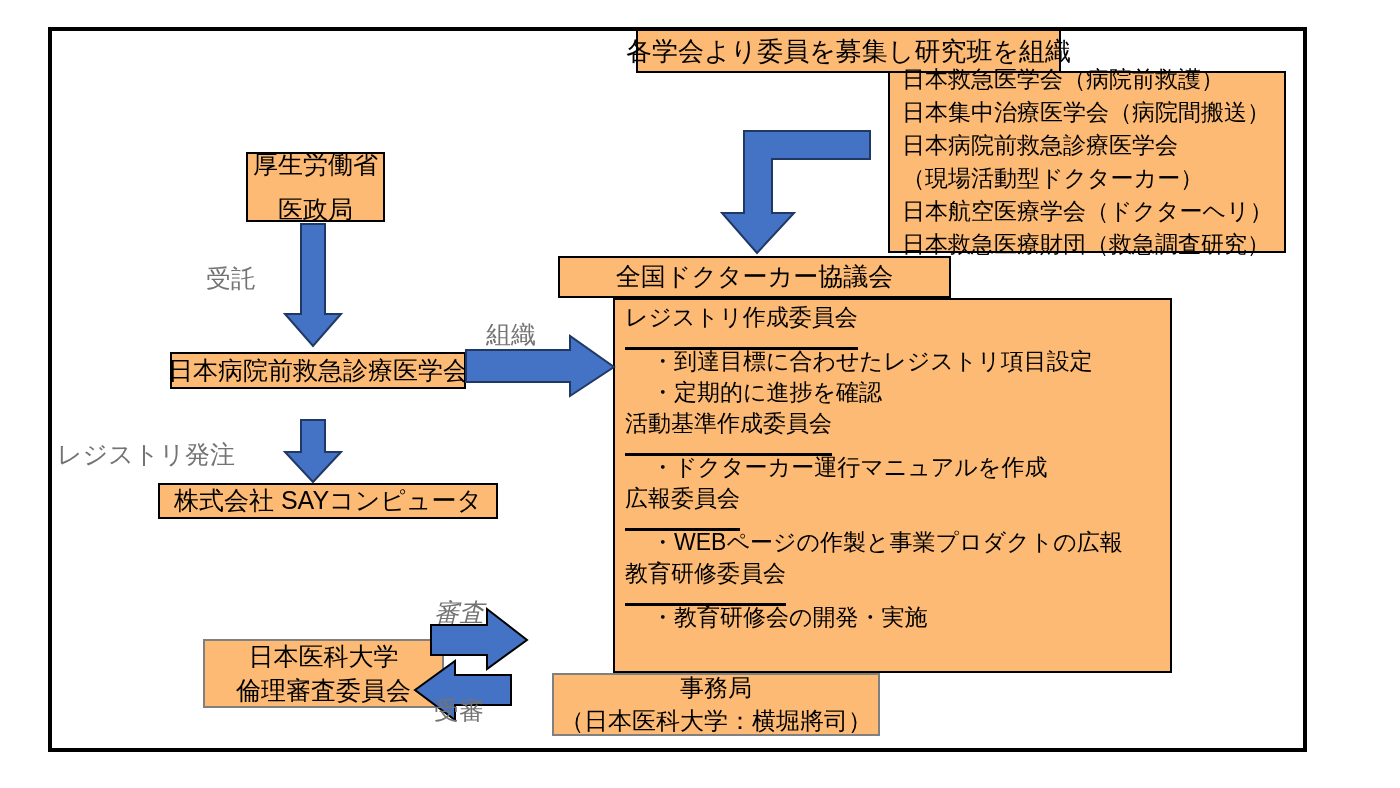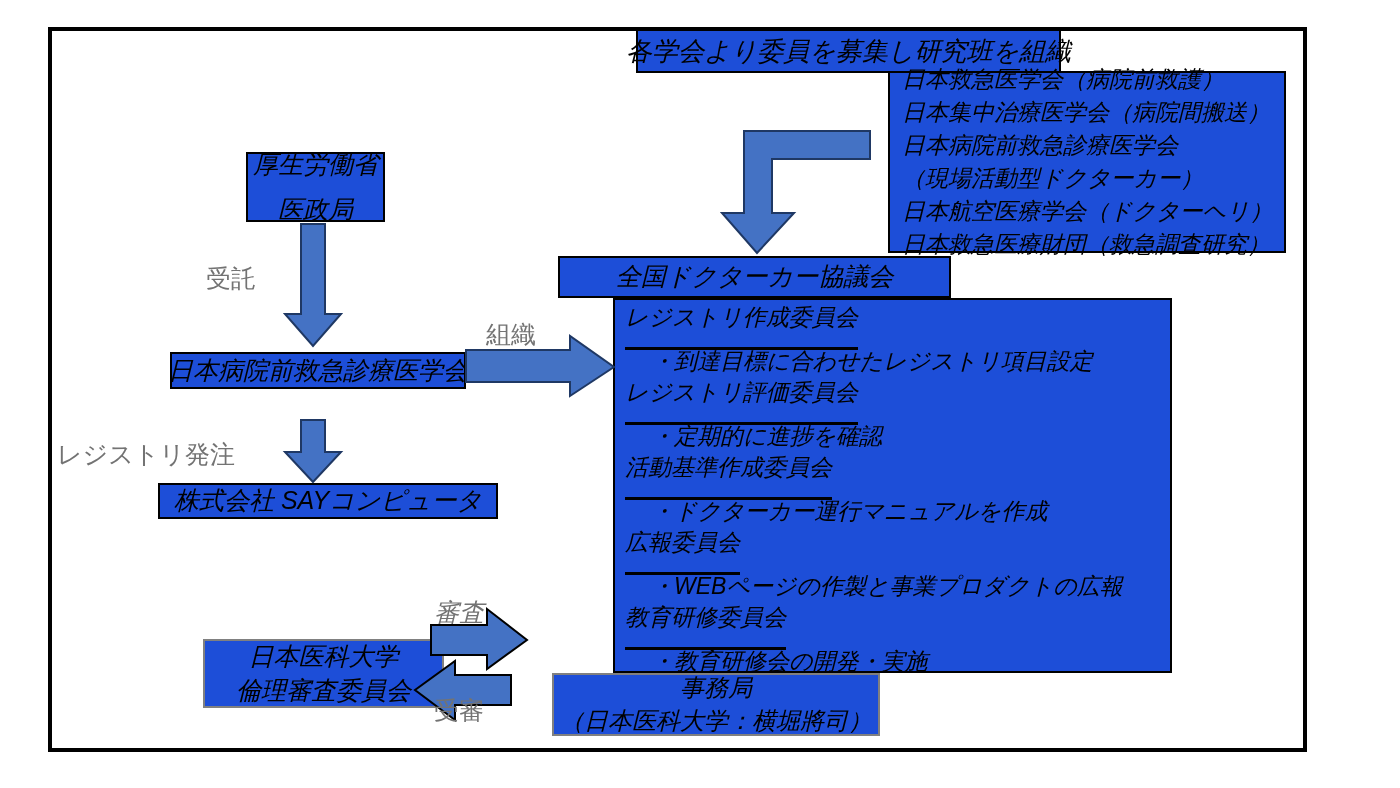--- a/index.html
+++ b/index.html
@@ -28,29 +28,28 @@
     width: 1259px;
     height: 725px;
     border: 4px solid #000000;
     box-sizing: border-box;
   }
 
   
   .box {
     position: absolute;
     box-sizing: border-box;
-    background: #1d4ed8;
+    background: #fdba74;
     display: flex;
     flex-direction: column;
     align-items: center;
     justify-content: center;
     text-align: center;
     line-height: 1.34;
     border: 2px solid #000000;
-    font-style: italic;
   }
   .box.gray-border { border: 2px solid #808080; }
 
   .box .line { display: block; white-space: nowrap; }
 
   
   #box-title {
     left: 636px; top: 29px; width: 425px; height: 44px;
     font-size: 26px;
   }
@@ -172,21 +171,20 @@
   </div>
 
   <div class="box" id="box-committees">
 
     <div class="cm-group">
       <span class="cm-head">レジストリ作成委員会</span>
       <span class="cm-item">・到達目標に合わせたレジストリ項目設定</span>
     </div>
 
     <div class="cm-group">
-      <span class="cm-head">レジストリ評価委員会</span>
       <span class="cm-item">・定期的に進捗を確認</span>
     </div>
 
     <div class="cm-group">
       <span class="cm-head">活動基準作成委員会</span>
       <span class="cm-item">・ドクターカー運行マニュアルを作成</span>
     </div>
 
     <div class="cm-group">
       <span class="cm-head">広報委員会</span>

